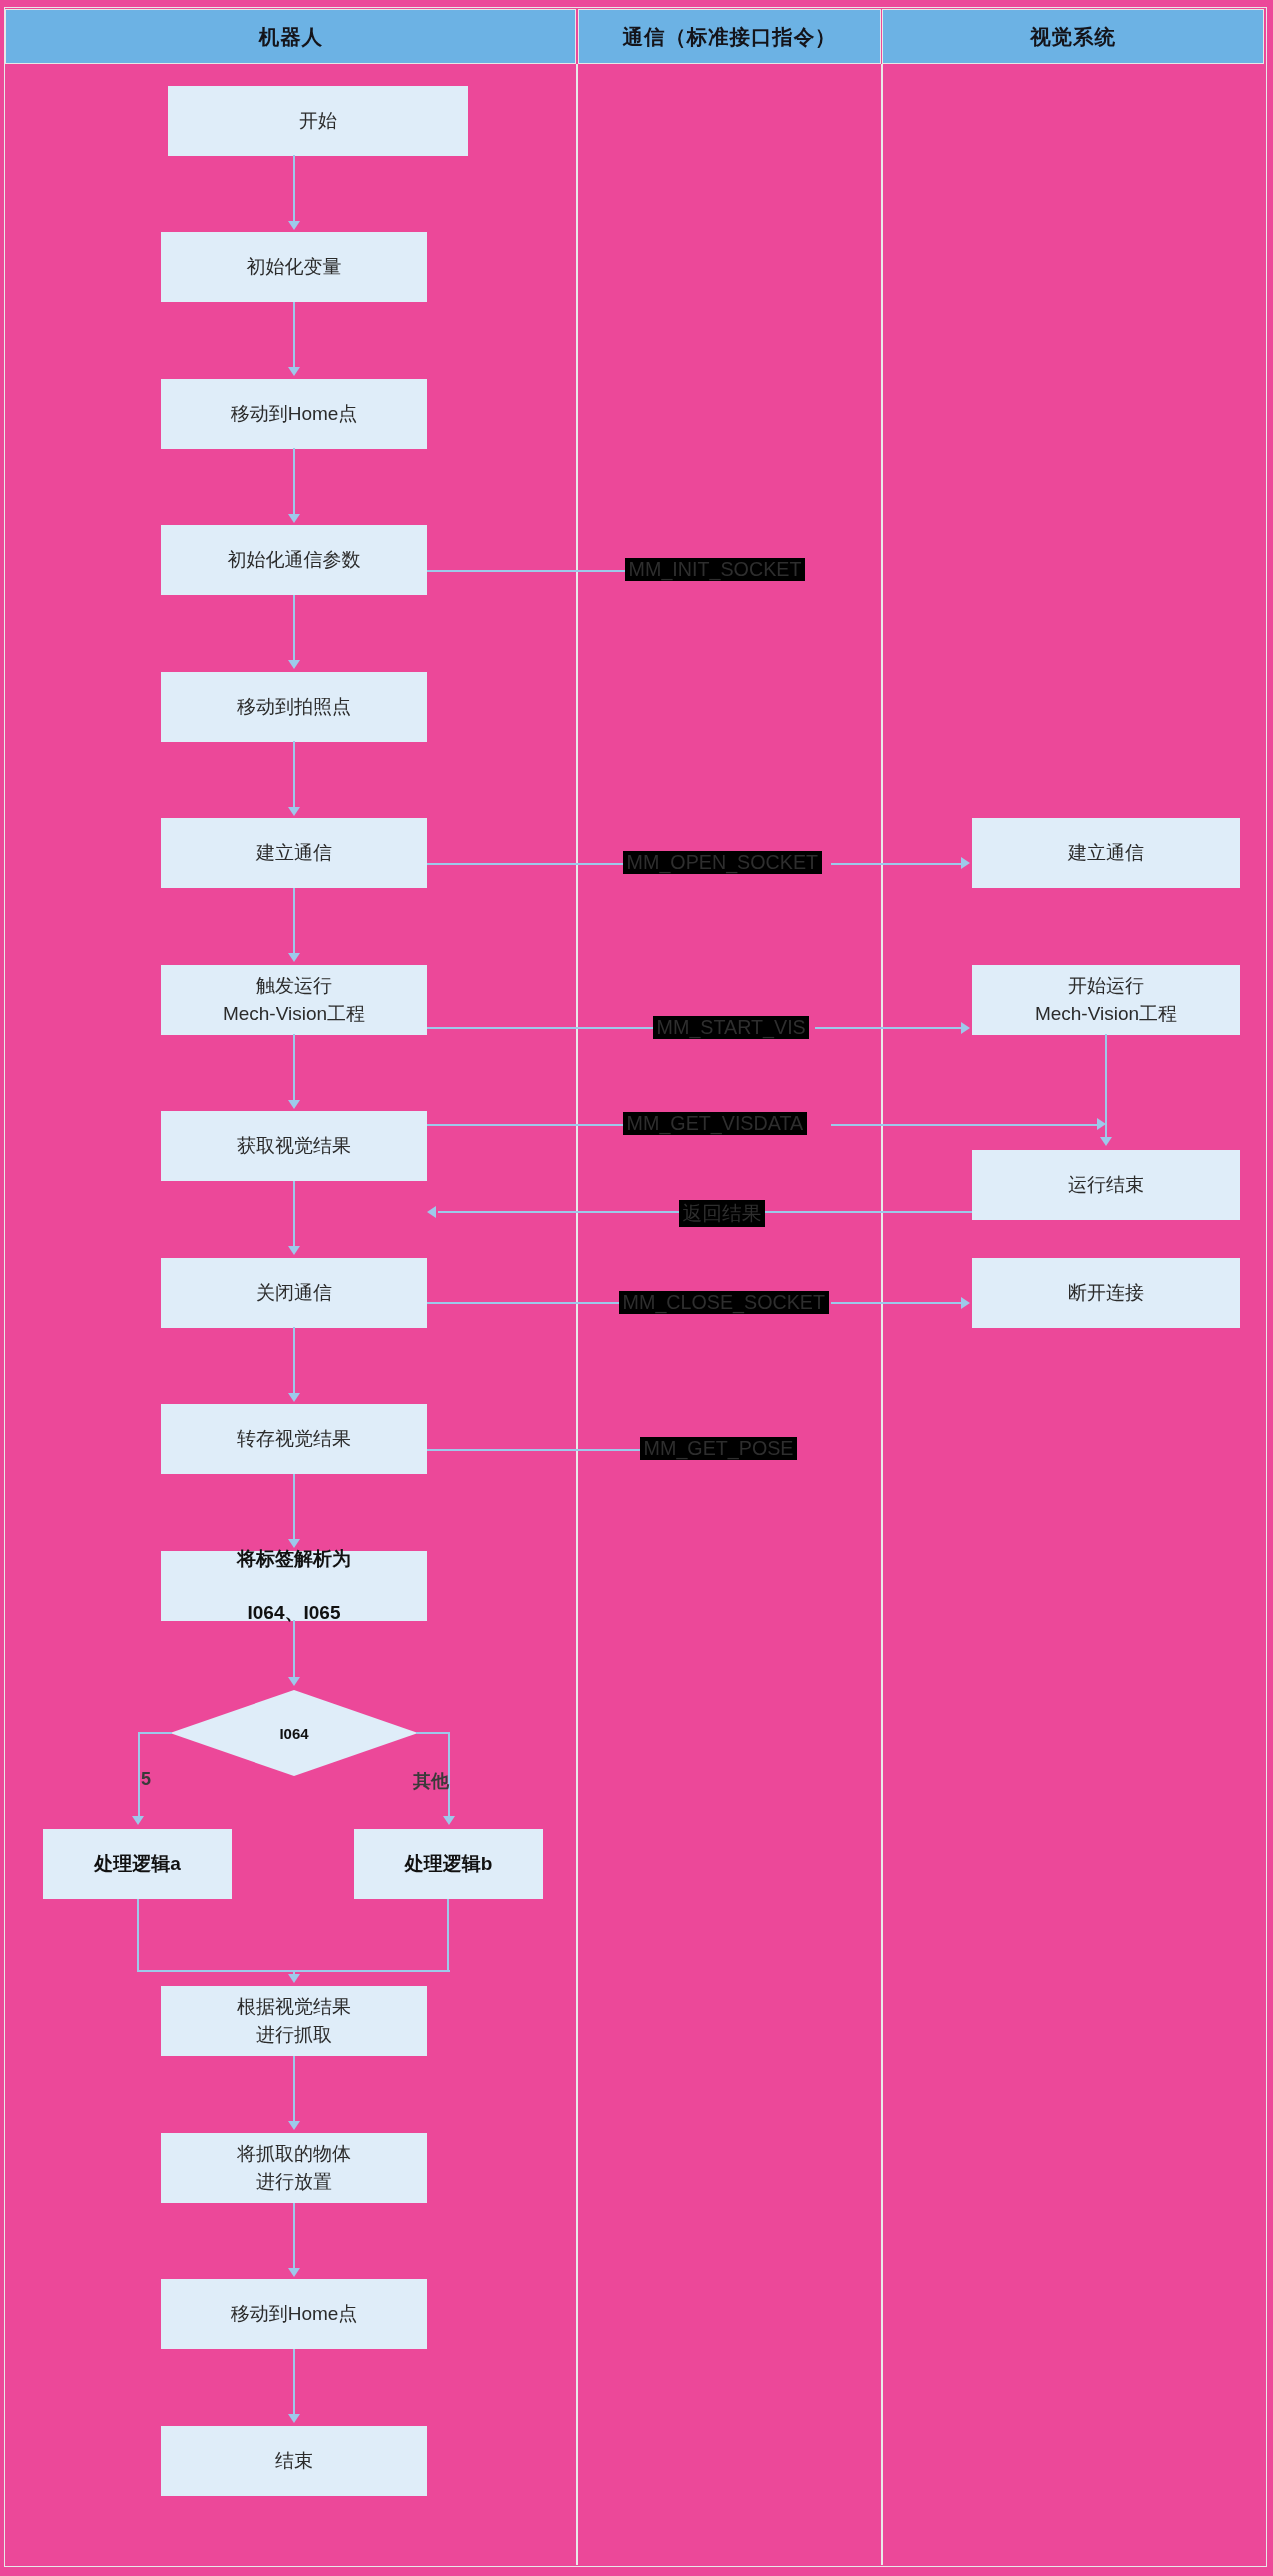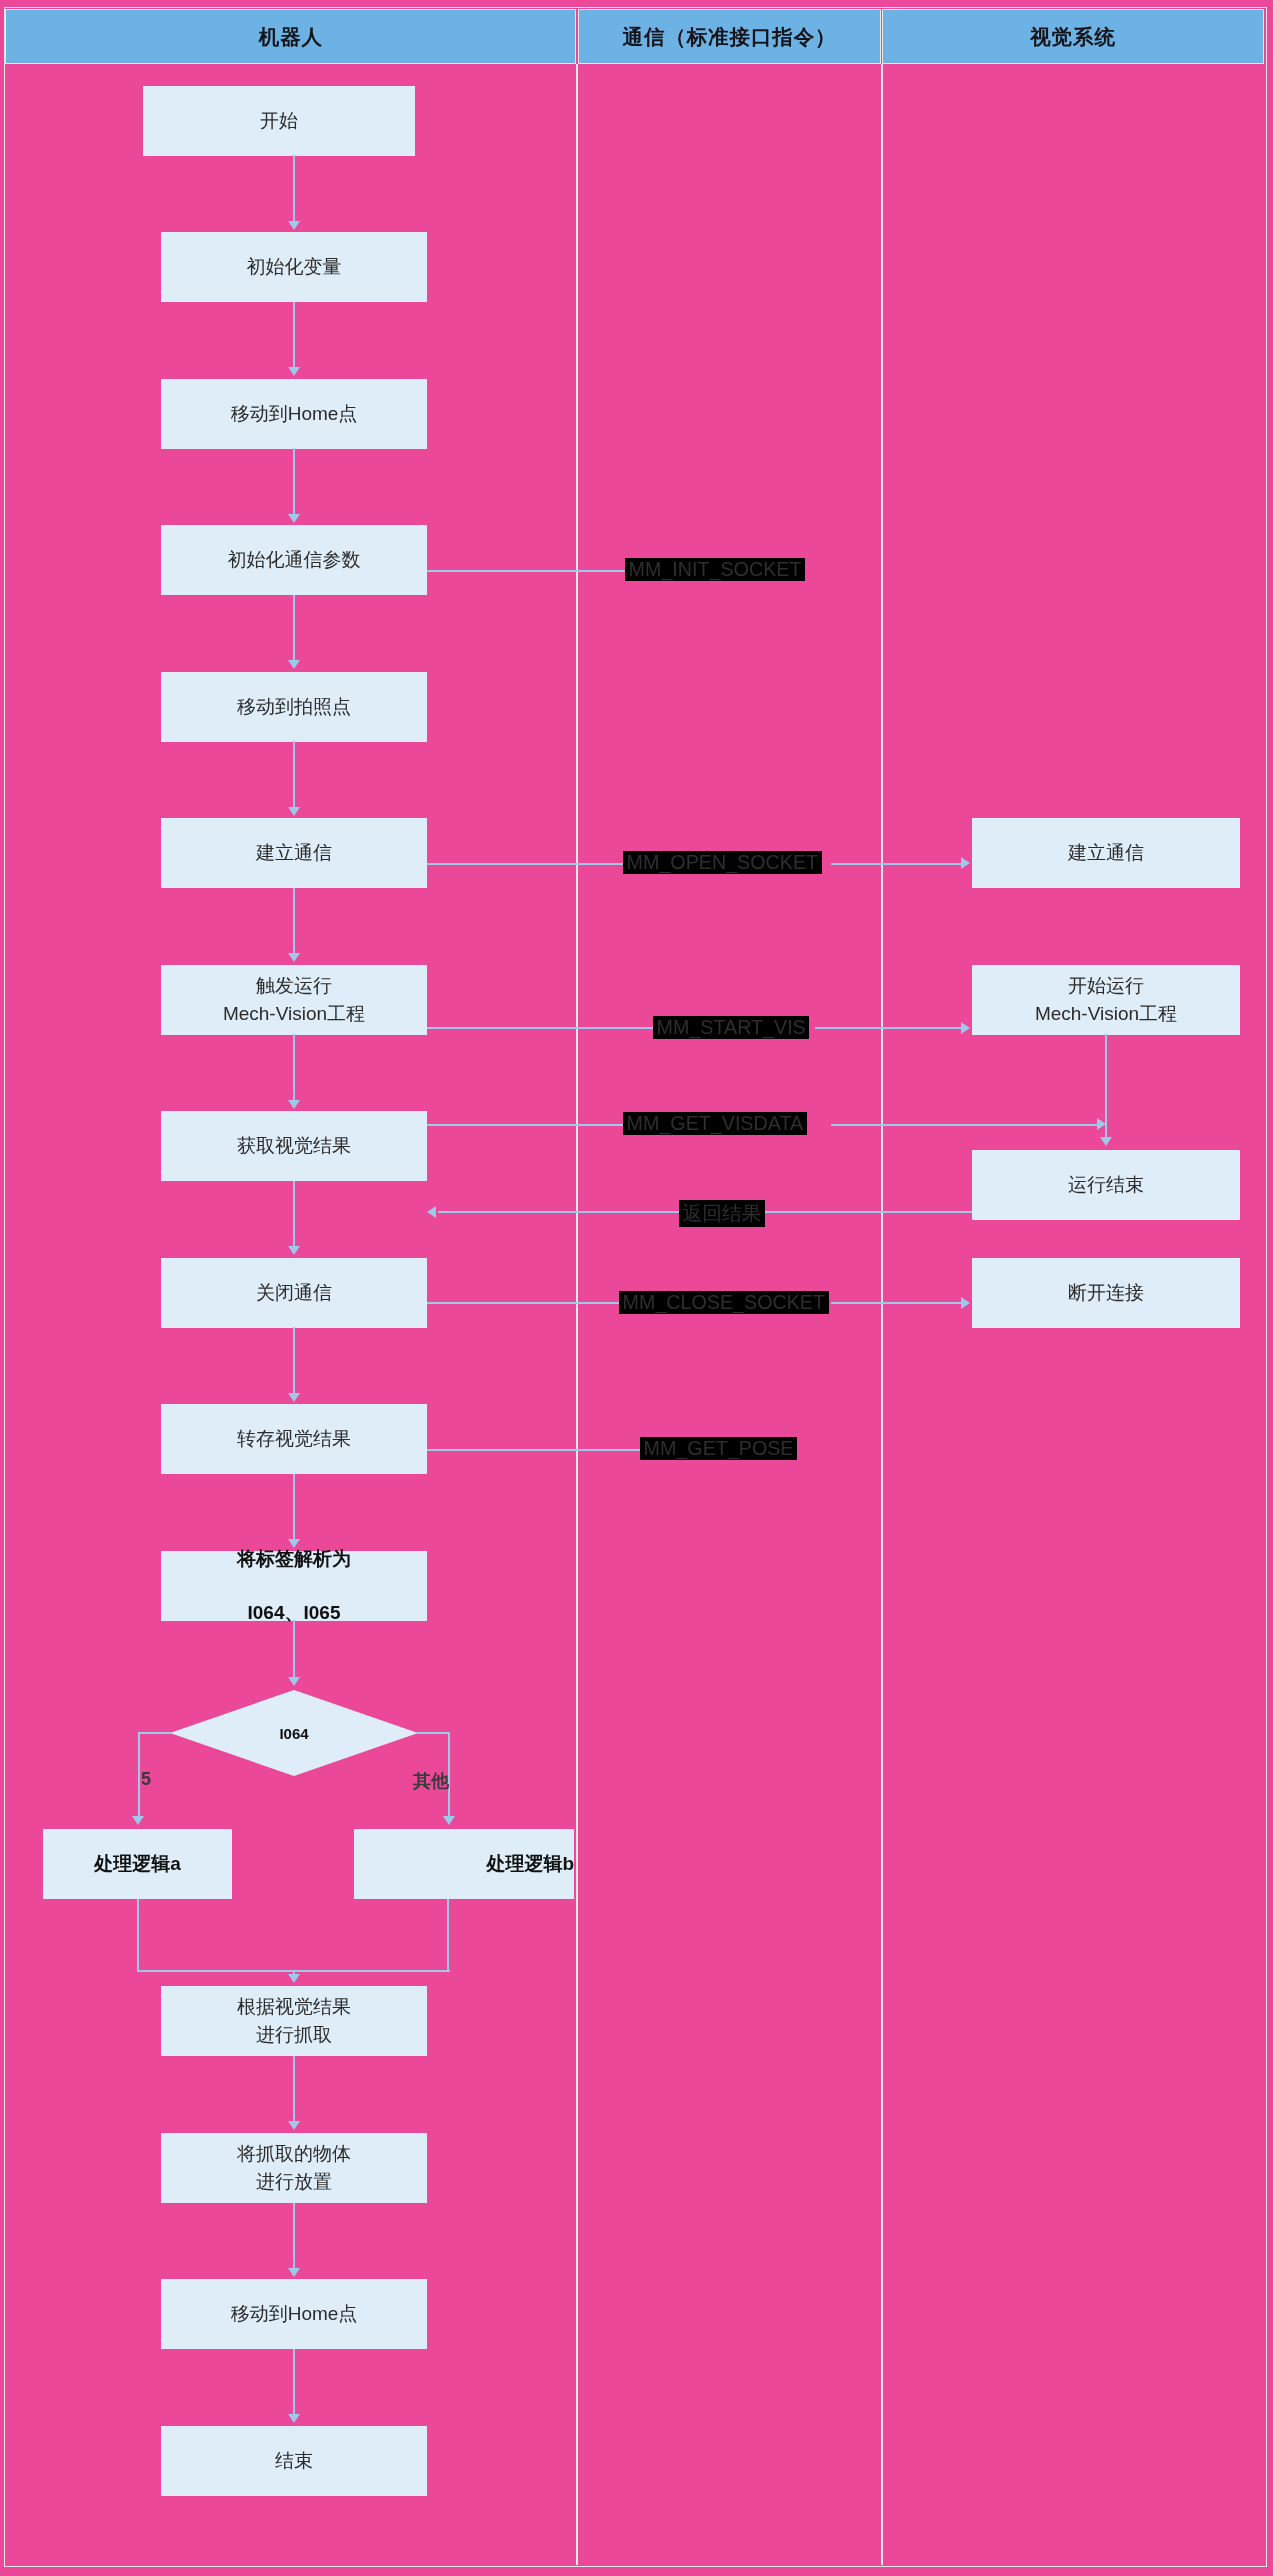--- a/index.html
+++ b/index.html
@@ -61,21 +61,21 @@
   <div class="lane-head" style="left:578px;width:303px;">
     <span>通信（标准接口指令）</span>
   </div>
   <div class="lane-head" style="left:882px;width:382px;">
     <span>视觉系统</span>
   </div>
 
   <div class="lane-div" style="left:576px;"></div>
   <div class="lane-div" style="left:881px;"></div>
 
-  <div class="node" style="left:143px;top:86px;width:272px;height:70px;">
+  <div class="node" style="left:168px;top:86px;width:300px;height:70px;">
     <span>开始</span>
   </div>
   <div class="node" style="left:161px;top:232px;width:266px;height:70px;">
     <span>初始化变量</span>
   </div>
   <div class="node" style="left:161px;top:379px;width:266px;height:70px;">
     <span>移动到Home点</span>
   </div>
   <div class="node" style="left:161px;top:525px;width:266px;height:70px;">
     <span>初始化通信参数</span>
@@ -105,21 +105,21 @@
   </div>
 
   <div class="diamond" style="left:170px;top:1690px;width:248px;height:86px;">
     <div class="shape"></div>
     <div class="lbl">I064</div>
   </div>
 
   <div class="node bold" style="left:43px;top:1829px;width:189px;height:70px;">
     <span>处理逻辑a</span>
   </div>
-  <div class="node bold" style="left:354px;top:1829px;width:220px;height:70px;align-items:flex-end;">
+  <div class="node bold" style="left:354px;top:1829px;width:189px;height:70px;">
     <span>处理逻辑b</span>
   </div>
 
   <div class="node" style="left:161px;top:1986px;width:266px;height:70px;">
     <span>根据视觉结果</span>
     <span>进行抓取</span>
   </div>
   <div class="node" style="left:161px;top:2133px;width:266px;height:70px;">
     <span>将抓取的物体</span>
     <span>进行放置</span>

